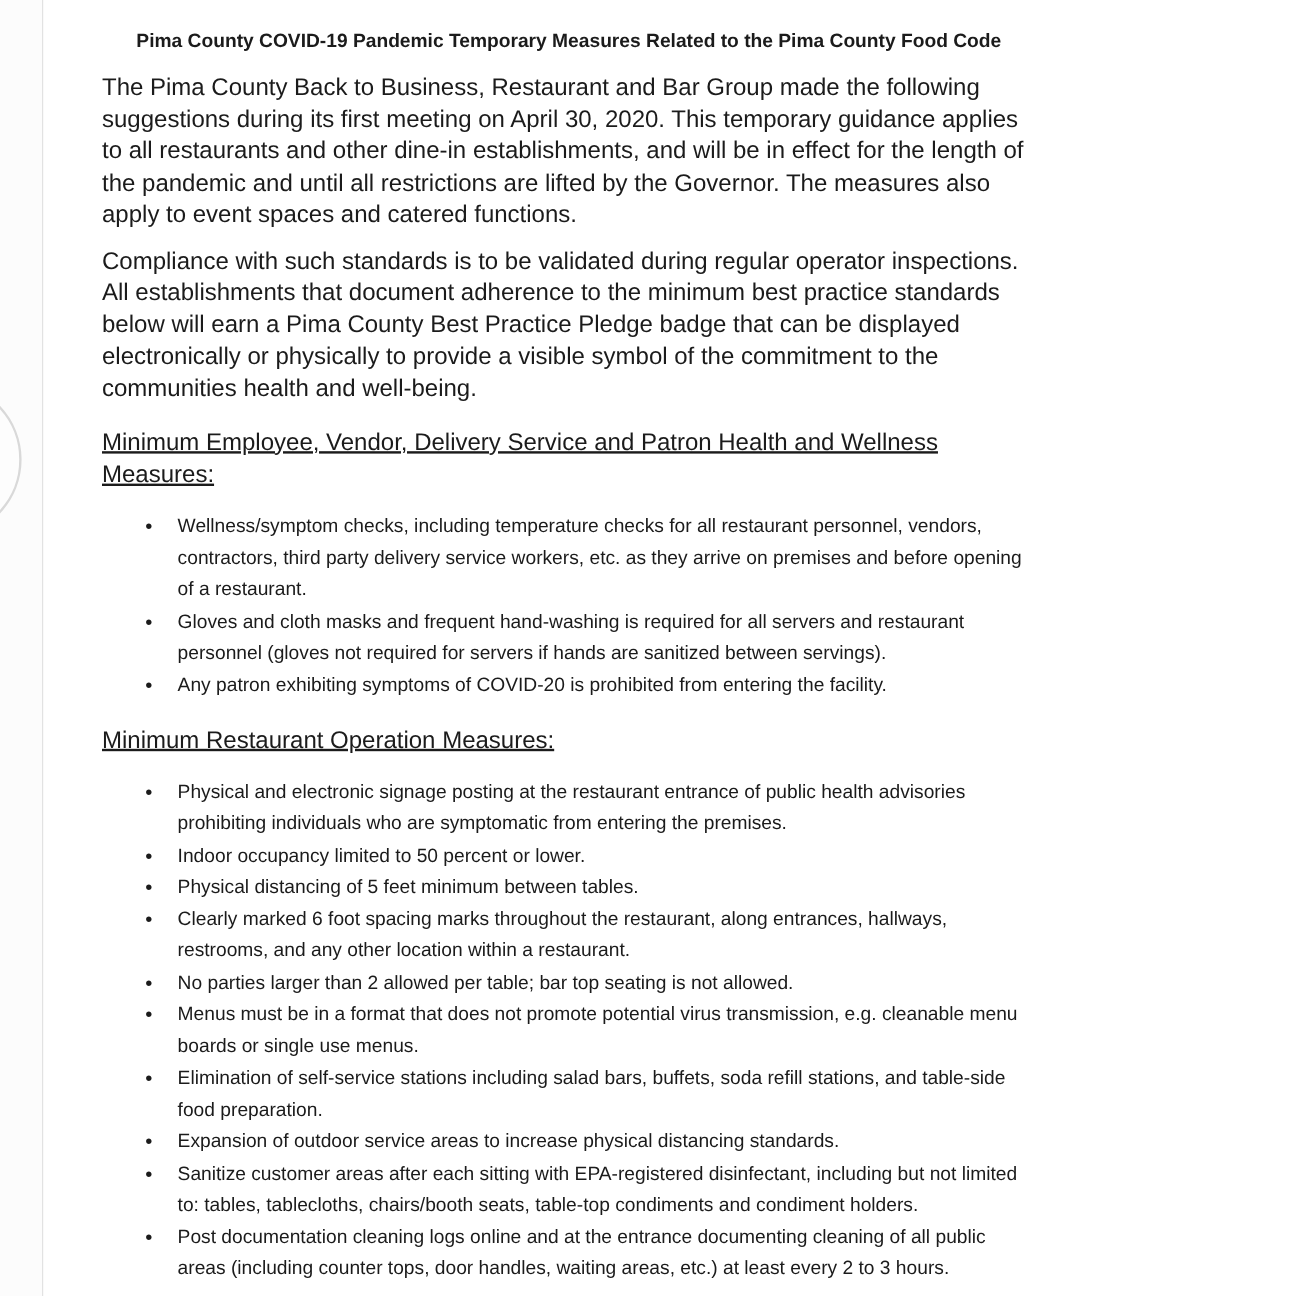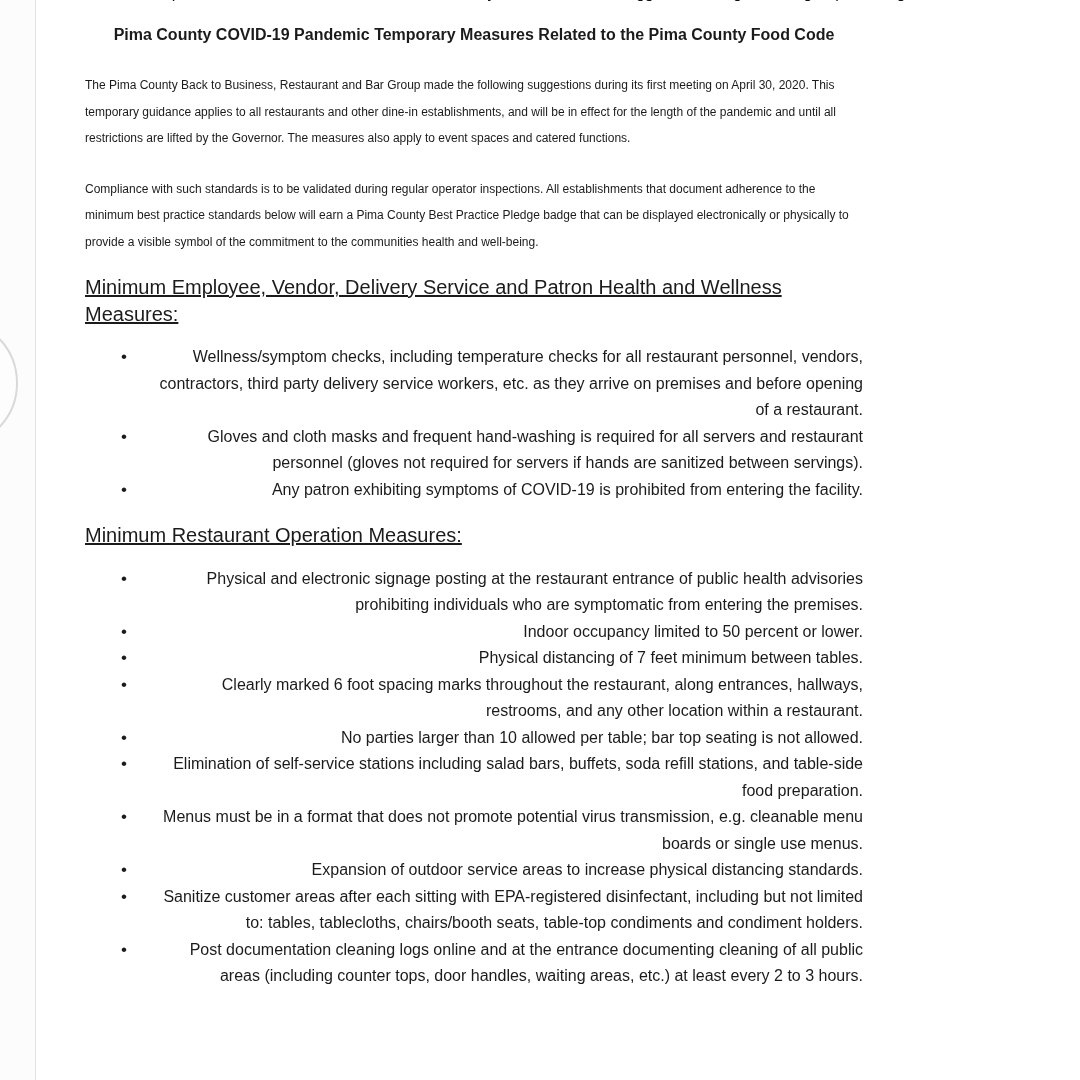--- a/index.html
+++ b/index.html
@@ -57,36 +57,35 @@
 
   .title {
     text-align: center;
     font-weight: bold;
     font-size: 16px;
     line-height: 26px;
     margin-top: 13px;
   }
 
   p.body-para {
-    font-size: 12px;
+    font-size: 20px;
     line-height: 26.5px;
-    margin-top: 24px;
+    margin-top: 12px;
   }
 
   .section-heading {
     font-size: 20px;
     line-height: 26.5px;
     margin-top: 19px;
     text-decoration: underline;
   }
 
   ul.bullets {
     margin-top: 17px;
     list-style: none;
-    text-align: right;
   }
   ul.bullets li {
     position: relative;
     font-size: 16px;
     line-height: 26.5px;
     padding-left: 63px;
   }
   ul.bullets li::before {
     content: "\2022";
     position: absolute;
@@ -110,30 +109,30 @@
   <div class="content">
     <h1 class="title">Pima County COVID-19 Pandemic Temporary Measures Related to the Pima County Food Code</h1>
 
     <p class="body-para">The Pima County Back to Business, Restaurant and Bar Group made the following suggestions during its first meeting on April 30, 2020. This temporary guidance applies to all restaurants and other dine-in establishments, and will be in effect for the length of the pandemic and until all restrictions are lifted by the Governor. The measures also apply to event spaces and catered functions.</p>
     <p class="body-para">Compliance with such standards is to be validated during regular operator inspections. All establishments that document adherence to the minimum best practice standards below will earn a Pima County Best Practice Pledge badge that can be displayed electronically or physically to provide a visible symbol of the commitment to the communities health and well-being.</p>
 
     <p class="section-heading">Minimum Employee, Vendor, Delivery Service and Patron Health and Wellness Measures:</p>
     <ul class="bullets">
       <li>Wellness/symptom checks, including temperature checks for all restaurant personnel, vendors, contractors, third party delivery service workers, etc. as they arrive on premises and before opening of a restaurant.</li>
       <li>Gloves and cloth masks and frequent hand-washing is required for all servers and restaurant personnel (gloves not required for servers if hands are sanitized between servings).</li>
-      <li>Any patron exhibiting symptoms of COVID-19 is prohibited from entering the facility.</li>
+      <li>Any patron exhibiting symptoms of COVID-20 is prohibited from entering the facility.</li>
     </ul>
 
     <p class="section-heading">Minimum Restaurant Operation Measures:</p>
     <ul class="bullets">
       <li>Physical and electronic signage posting at the restaurant entrance of public health advisories prohibiting individuals who are symptomatic from entering the premises.</li>
       <li>Indoor occupancy limited to 50 percent or lower.</li>
-      <li>Physical distancing of 7 feet minimum between tables.</li>
+      <li>Physical distancing of 5 feet minimum between tables.</li>
       <li>Clearly marked 6 foot spacing marks throughout the restaurant, along entrances, hallways, restrooms, and any other location within a restaurant.</li>
-      <li>No parties larger than 10 allowed per table; bar top seating is not allowed.</li>
+      <li>No parties larger than 2 allowed per table; bar top seating is not allowed.</li>
+      <li>Menus must be in a format that does not promote potential virus transmission, e.g. cleanable menu boards or single use menus.</li>
       <li>Elimination of self-service stations including salad bars, buffets, soda refill stations, and table-side food preparation.</li>
-      <li>Menus must be in a format that does not promote potential virus transmission, e.g. cleanable menu boards or single use menus.</li>
       <li>Expansion of outdoor service areas to increase physical distancing standards.</li>
       <li>Sanitize customer areas after each sitting with EPA-registered disinfectant, including but not limited to: tables, tablecloths, chairs/booth seats, table-top condiments and condiment holders.</li>
       <li>Post documentation cleaning logs online and at the entrance documenting cleaning of all public areas (including counter tops, door handles, waiting areas, etc.) at least every 2 to 3 hours.</li>
     </ul>
   </div>
 </div>
 
 </body></html>

